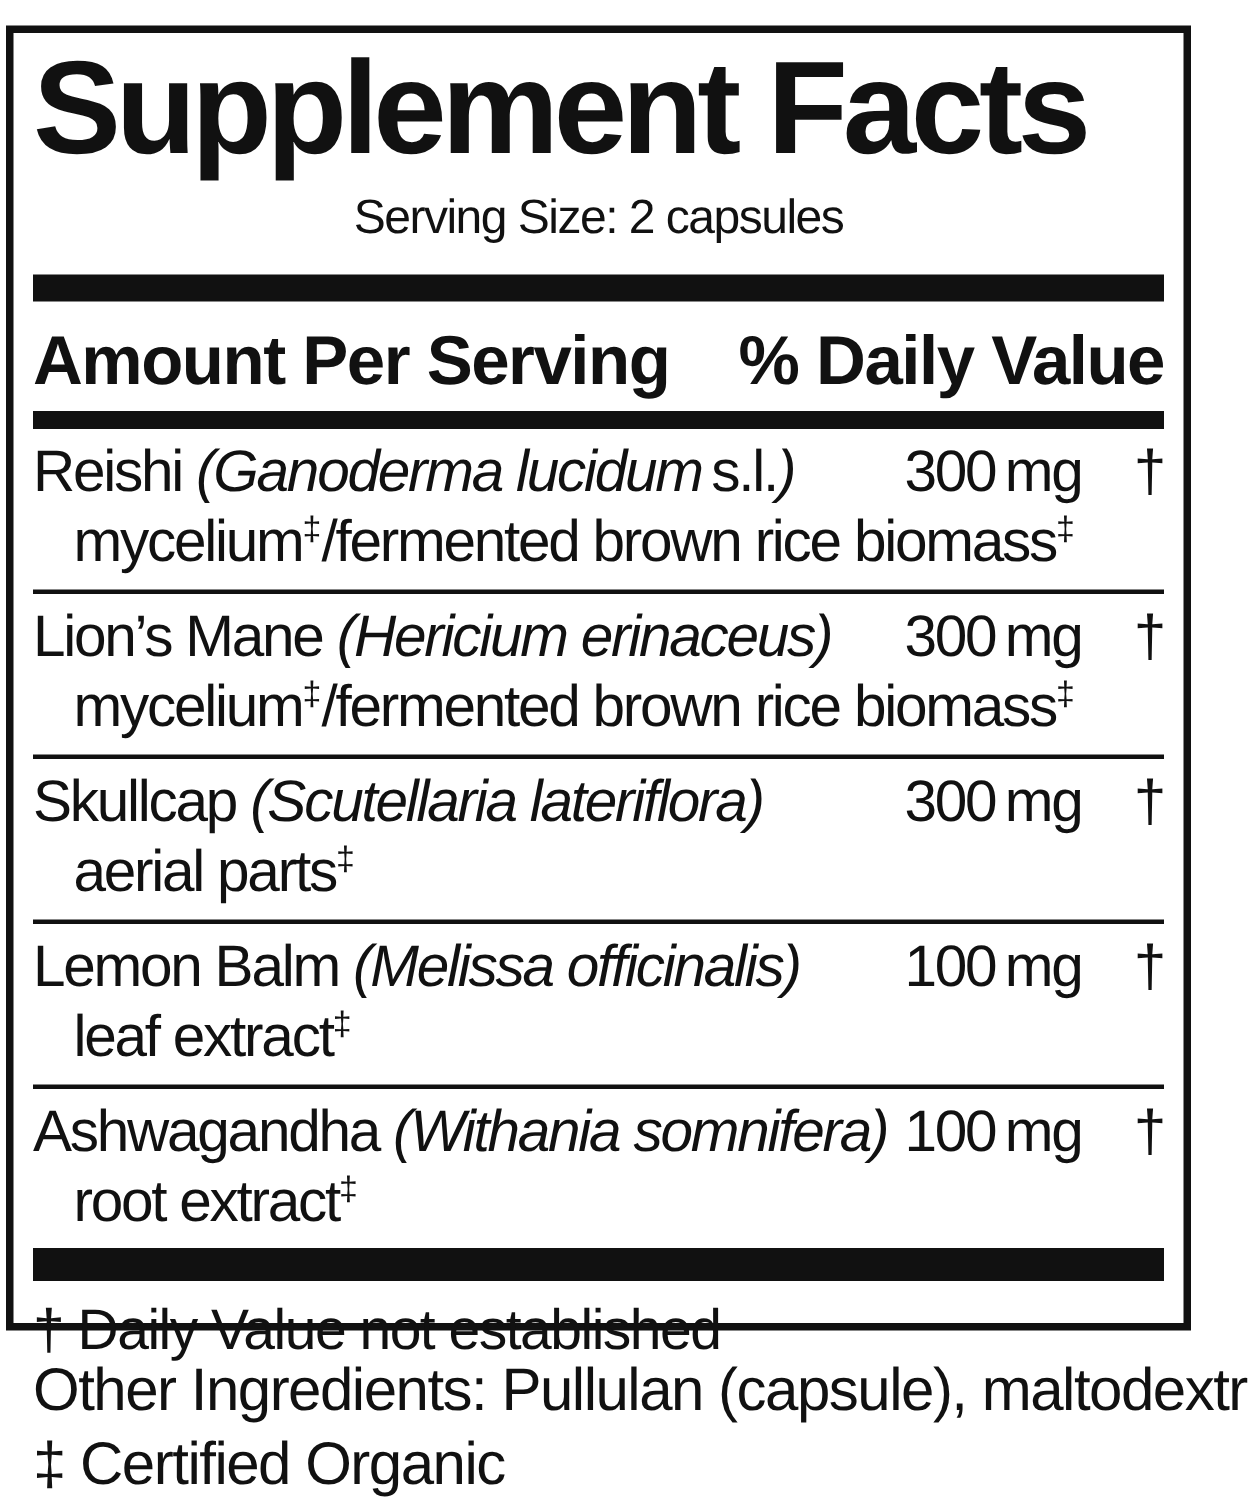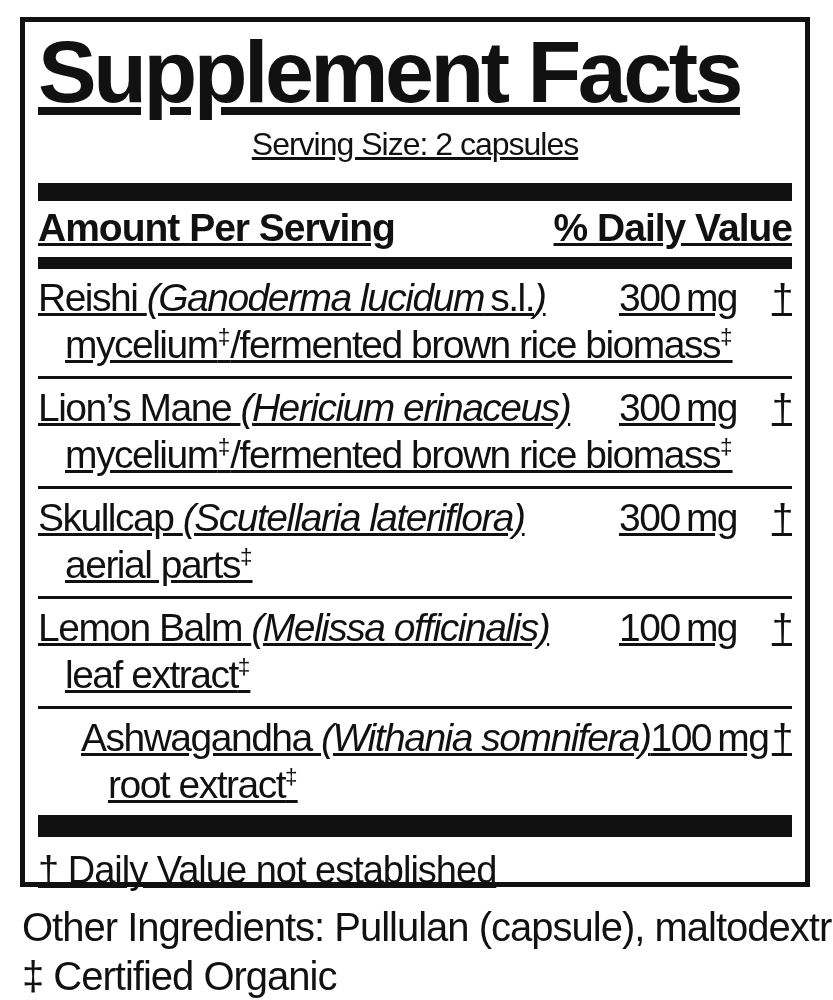--- a/index.html
+++ b/index.html
@@ -11,28 +11,27 @@
   }
   .page {
     position: relative;
     width: 833px;
     height: 1000px;
     background: #ffffff;
     overflow: hidden;
   }
   .facts-box {
     position: absolute;
-    left: 20px;
+    left: 4px;
     top: 17px;
     width: 790px;
     height: 870px;
     box-sizing: border-box;
     border: 5px solid #111111;
     padding: 4px 13px 0 13px;
-    text-decoration: underline;
   }
   .title {
     margin: 0;
     font-size: 88px;
     font-weight: bold;
     letter-spacing: -3.5px;
     line-height: 1.05;
     white-space: nowrap;
   }
   .serving-line {
@@ -44,33 +43,33 @@
   }
   .bar { background: #111111; }
   .bar-thick  { height: 18px; margin-top: 12px; }
   .bar-med    { height: 12px; }
   .bar-bottom { height: 22px; margin-top: 3px; }
   .col-header {
     display: flex;
     justify-content: space-between;
     align-items: baseline;
     font-weight: bold;
-    font-size: 39px;
+    font-size: 46px;
     letter-spacing: -1px;
-    padding: 5px 0 7px 0;
+    padding: 12px 0 7px 0;
   }
   .rows { }
   .row {
     padding: 5px 0 8px 0;
     border-bottom: 3px solid #111111;
     font-size: 39px;
     letter-spacing: -1.5px;
     line-height: 47px;
   }
-  .row.last { border-bottom: none; padding-bottom: 4px; margin-left: 43px; }
+  .row.last { border-bottom: none; padding-bottom: 4px; }
   .line1 { display: flex; align-items: center; }
   .l1-name { flex: 1; white-space: nowrap; }
   .l1-amount { width: 118px; text-align: right; white-space: nowrap; }
   .l1-dv { width: 55px; text-align: right; }
   .line2 { padding-left: 27px; white-space: nowrap; }
   .italic { font-style: italic; }
   .sup {
     font-size: 58%;
     vertical-align: super;
     line-height: 0;

